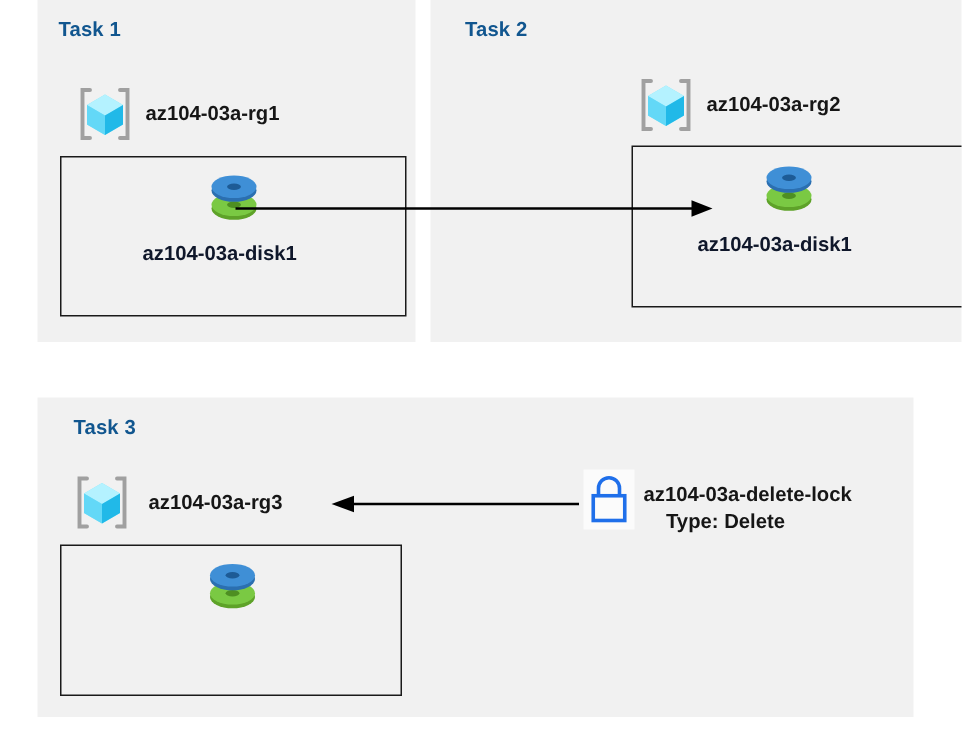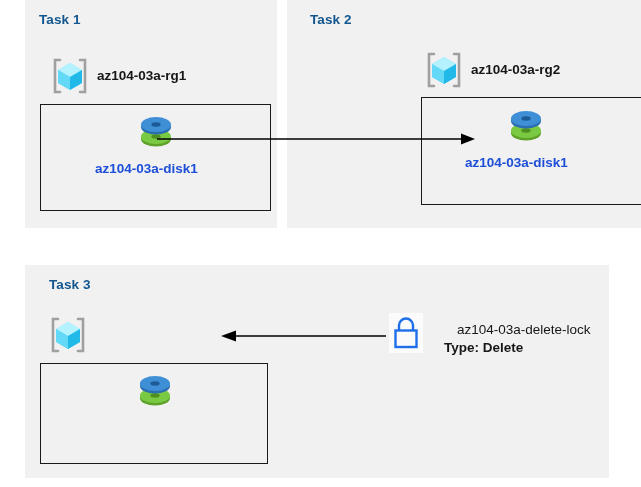--- a/index.html
+++ b/index.html
@@ -81,21 +81,21 @@
     height: 40px;
   }
   #diskicon-1 { left: 119px; top: 112px; }
   #diskicon-2 { left: 489px; top: 106px; }
   #diskicon-3 { left: 118px; top: 371px; }
 
   .disk-label {
     position: absolute;
     font-size: 13.5px;
     font-weight: bold;
-    color: #1d4ed8;
+    color: #0f172a;
     white-space: nowrap;
     text-align: center;
   }
   #disklabel-1 { left: 80px;  top: 161px; }
   #disklabel-2 { left: 450px; top: 155px; }
   #disklabel-3 { left: 79px;  top: 420px; }
 
   
   .arrow-svg {
     position: absolute;
@@ -124,22 +124,21 @@
   }
   .lock-text {
     position: absolute;
     white-space: nowrap;
     font-size: 13.5px;
     color: #161616;
   }
   #lock-name {
     left: 414px;
     top: 322px;
-    font-weight: normal;
-    margin-left: 28px;
+    font-weight: bold;
   }
   #lock-type {
     left: 414px;
     top: 340px;
   }
   #lock-type .tkey { font-weight: bold; margin-left: 15px; }
   #lock-type .tval { font-weight: bold; text-align: center; }
 </style>
 </head>
 <body>
@@ -205,20 +204,21 @@
   <div class="panel-title" id="title-task3">Task 3</div>
 
   <svg class="rg-icon" id="rgicon-3" viewBox="0 0 40 38">
     <path d="M10,3 L5,3 L5,35 L10,35" fill="none" stroke="#a0a0a0" stroke-width="2.6" stroke-linecap="round"></path>
     <path d="M30,3 L35,3 L35,35 L30,35" fill="none" stroke="#a0a0a0" stroke-width="2.6" stroke-linecap="round"></path>
     <polygon points="20,6 32,13 32,26 20,33 8,26 8,13" fill="#7fe6fb"></polygon>
     <polygon points="20,6 32,13 20,20 8,13" fill="#b4f2ff"></polygon>
     <polygon points="20,20 32,13 32,26 20,33" fill="#21b9e8"></polygon>
     <polygon points="20,20 8,13 8,26 20,33" fill="#63d8f7"></polygon>
   </svg>
+  <div class="rg-label" id="rglabel-3">az104-03a-rg3</div>
 
   <div class="rg-box" id="box-task3"></div>
 
   <svg class="disk-icon" id="diskicon-3" viewBox="0 0 44 40">
     <ellipse cx="22" cy="27" rx="15" ry="7.5" fill="#5ea229"></ellipse>
     <ellipse cx="22" cy="24.5" rx="15" ry="7.5" fill="#7ac943"></ellipse>
     <ellipse cx="22" cy="24.5" rx="4.6" ry="2.2" fill="#4e8f22"></ellipse>
     <ellipse cx="22" cy="15" rx="15" ry="7.5" fill="#2b6fb0"></ellipse>
     <ellipse cx="22" cy="12.5" rx="15" ry="7.5" fill="#3f8fd6"></ellipse>
     <ellipse cx="22" cy="12.5" rx="4.6" ry="2.2" fill="#1d5b96"></ellipse>

